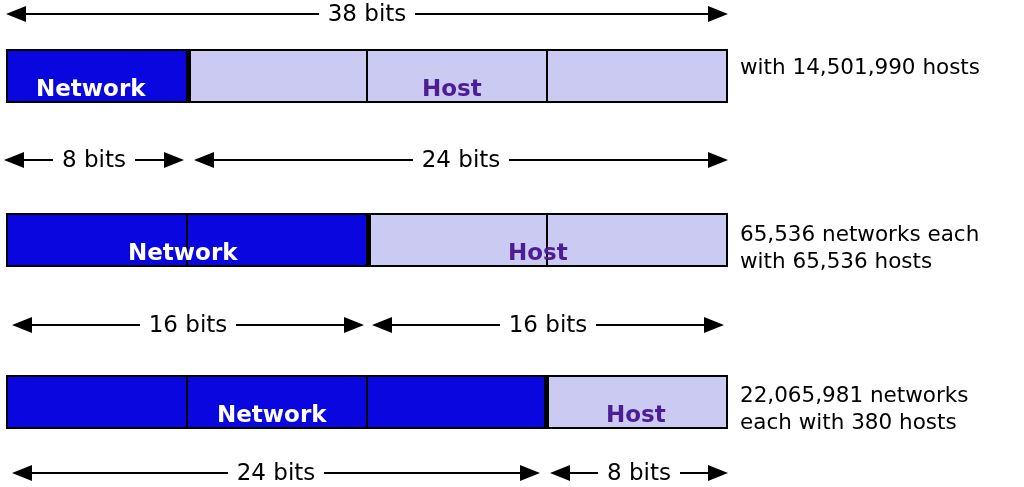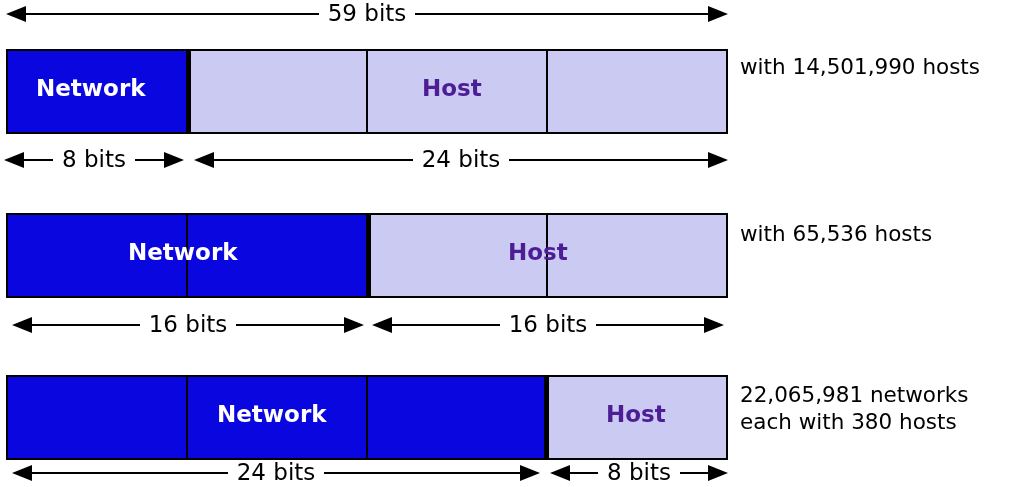--- a/index.html
+++ b/index.html
@@ -13,21 +13,21 @@
     position: relative;
     overflow: hidden;
     font-family: "DejaVu Sans", sans-serif;
   }
 
   
   .bar {
     position: absolute;
     left: 6px;
     width: 722px;
-    height: 85px;
+    height: 54px;
     border: 2px solid #000000;
     box-sizing: border-box;
     display: flex;
   }
   .seg {
     position: relative;
     box-sizing: border-box;
     display: flex;
     align-items: center;
     justify-content: center;
@@ -119,21 +119,21 @@
     line-height: 1;
     transform: translateY(-1px);
   }
 </style>
 </head>
 <body>
 
 <div class="dim" style="left:6px; width:722px; top:0px;">
   <span class="cap left"></span>
   <span class="shaft"></span>
-  <span class="dim-label">59 bits</span>
+  <span class="dim-label">38 bits</span>
   <span class="shaft"></span>
   <span class="cap right"></span>
 </div>
 
 <div class="bar" style="top:49px;">
   <div class="seg net" style="width:180px;"></div>
   <div class="seg host" style="width:538px;"></div>
   <div class="octet-tick" style="left:358px;"></div>
   <div class="octet-tick" style="left:538px;"></div>
   <div class="divider-thick" style="left:178px;"></div>
@@ -165,20 +165,21 @@
   <div class="seg net" style="width:360px;"></div>
   <div class="seg host" style="width:358px;"></div>
   <div class="octet-tick" style="left:178px;"></div>
   <div class="octet-tick" style="left:538px;"></div>
   <div class="divider-thick" style="left:358px;"></div>
   <span class="seg-label on-net" style="left:120px; top:24px;">Network</span>
   <span class="seg-label on-host" style="left:500px; top:24px;">Host</span>
 </div>
 
 <div class="side-text" style="top:220px;">
+  <span class="line">65,536 networks each</span>
   <span class="line">with 65,536 hosts</span>
 </div>
 
 <div class="dim" style="left:12px; width:352px; top:311px;">
   <span class="cap left"></span>
   <span class="shaft"></span>
   <span class="dim-label">16 bits</span>
   <span class="shaft"></span>
   <span class="cap right"></span>
 </div>

